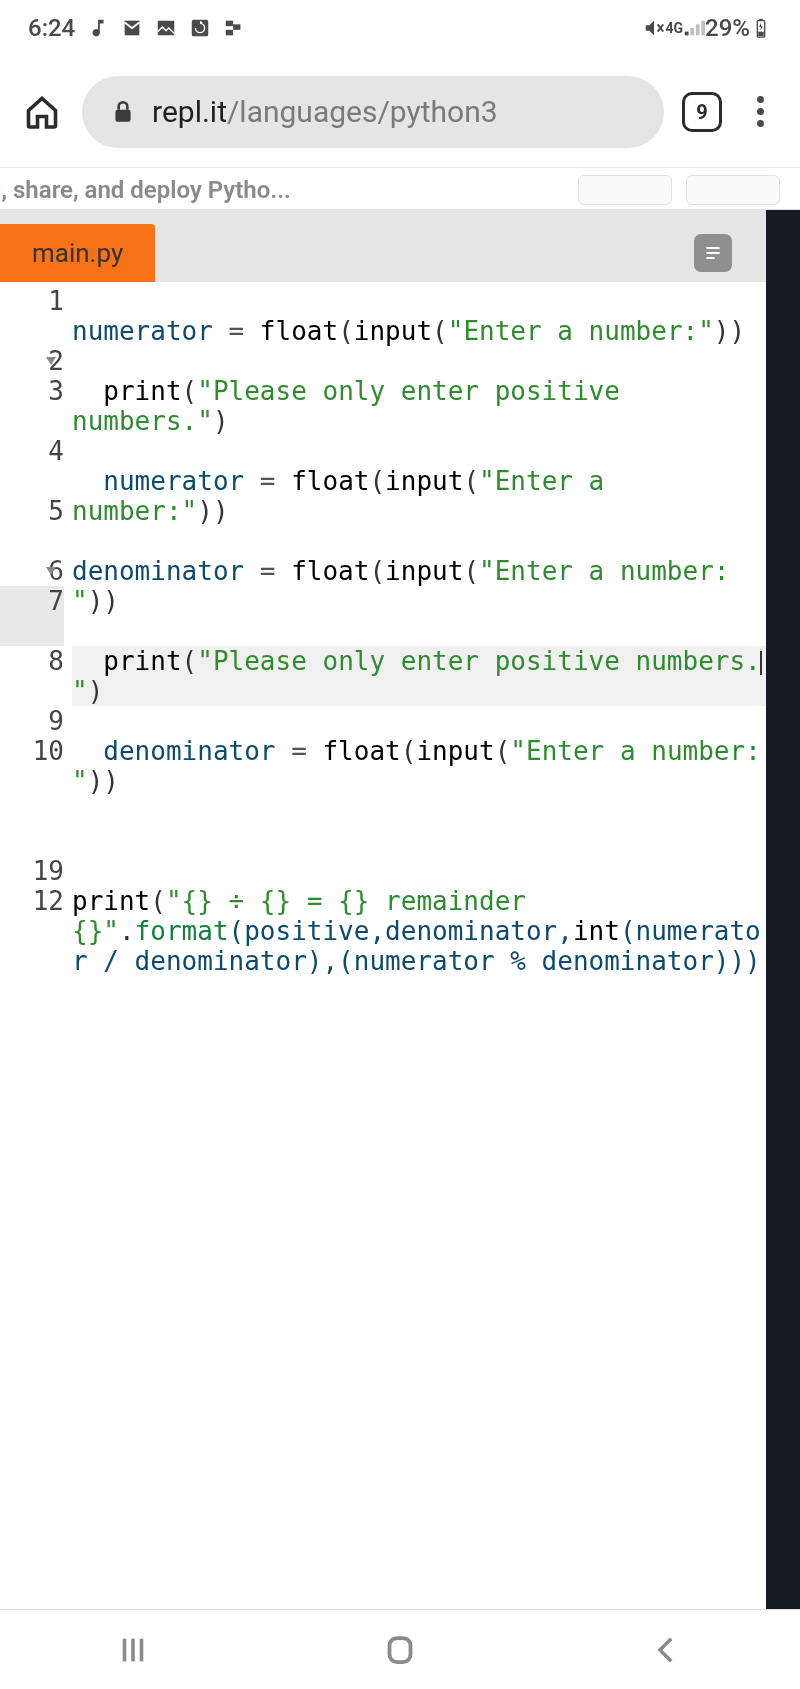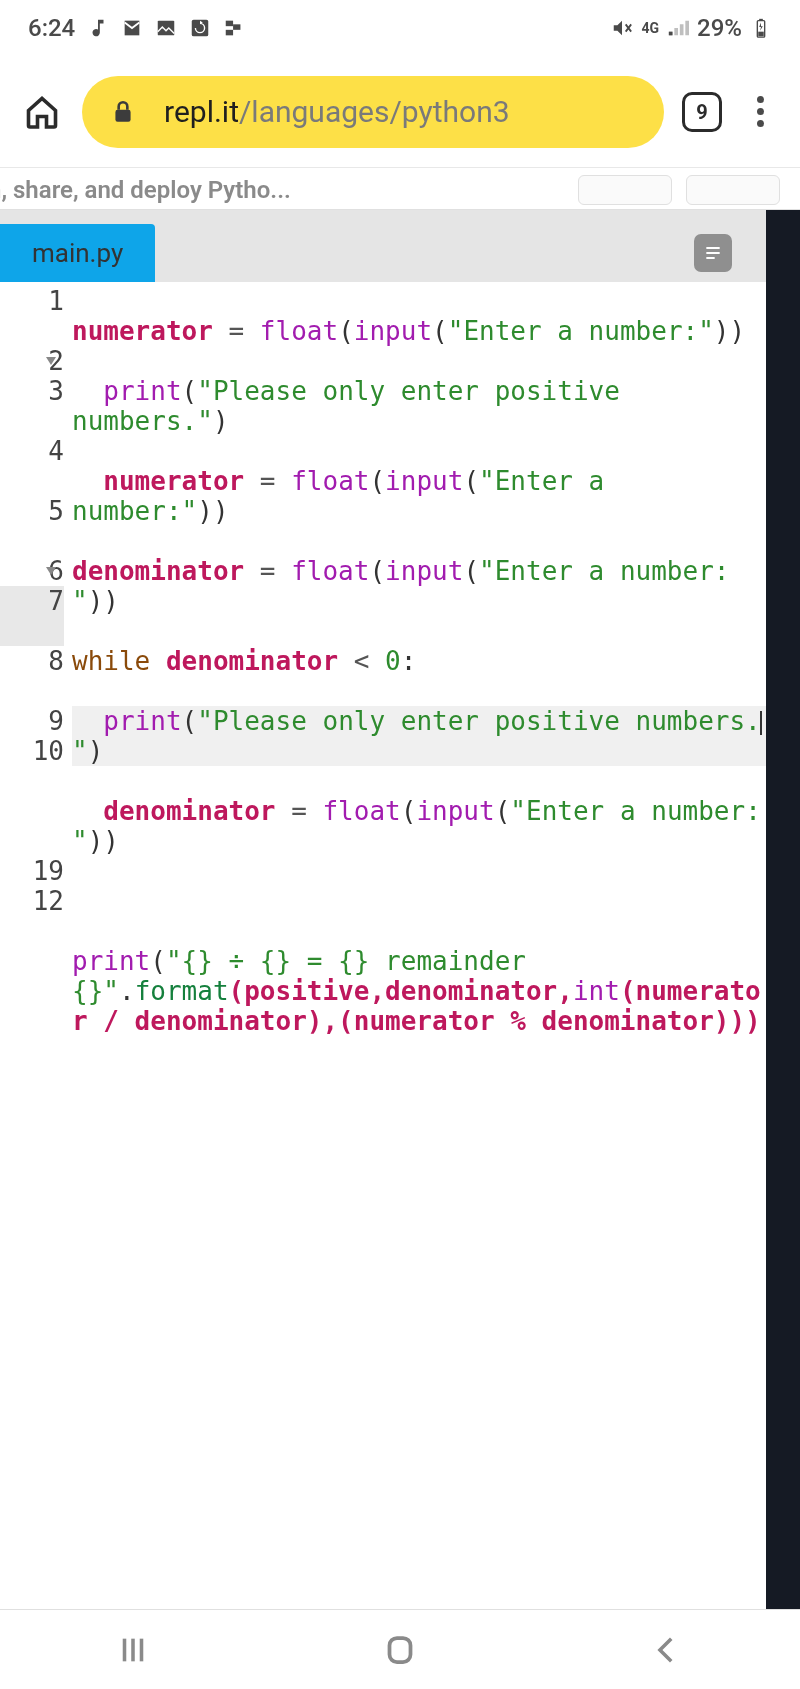--- a/index.html
+++ b/index.html
@@ -1,63 +1,63 @@
 <!DOCTYPE html>
 <html><head>
 <meta charset="utf-8">
 <style>
   * { box-sizing: border-box; margin: 0; padding: 0; }
   html, body { width: 800px; height: 1689px; font-family: -apple-system, Roboto, sans-serif; background: #fff; overflow: hidden; }
   
   .status-bar { height: 56px; display: flex; align-items: center; justify-content: space-between; padding: 0 28px; color: #4a4a4a; font-size: 24px; font-weight: 500; }
   .status-left { display: flex; align-items: center; gap: 12px; }
-  .status-right { display: flex; align-items: center; gap: 8px; }
+  .status-right { display: flex; align-items: center; gap: 0; }
   .status-icon { width: 22px; height: 22px; display: inline-flex; align-items: center; justify-content: center; }
   .status-icon svg { width: 100%; height: 100%; }
   
   .browser-bar { height: 112px; display: flex; align-items: center; padding: 0 20px; gap: 18px; border-bottom: 1px solid #e8e8e8; }
   .home-btn { width: 44px; height: 44px; display: flex; align-items: center; justify-content: center; }
-  .url-pill { flex: 1; height: 72px; background: #fde047; border-radius: 36px; display: flex; align-items: center; padding: 0 28px; gap: 28px; }
+  .url-pill { flex: 1; height: 72px; background: #e5e5e5; border-radius: 36px; display: flex; align-items: center; padding: 0 28px; gap: 16px; }
   .lock-icon { width: 26px; height: 26px; }
   .url-text { font-size: 30px; color: #3c3c3c; }
   .url-domain { color: #1f1f1f; }
   .url-path { color: #7a7a7a; }
   .tab-count { width: 40px; height: 40px; border: 3px solid #2b2b2b; border-radius: 10px; display: flex; align-items: center; justify-content: center; font-size: 20px; font-weight: 700; color: #2b2b2b; }
   .menu-dots { width: 40px; height: 40px; display: flex; flex-direction: column; align-items: center; justify-content: center; gap: 5px; }
   .menu-dots span { width: 7px; height: 7px; background: #4a4a4a; border-radius: 50%; }
   
   .page-banner { height: 42px; background: #fff; color: #8a8a8a; font-size: 24px; font-weight: 600; padding: 2px 0 0 0; display: flex; align-items: center; overflow: hidden; white-space: nowrap; border-bottom: 1px solid #e0e0e0; justify-content: space-between; }
   .banner-text { margin-left: -12px; }
   .banner-btns { display: flex; gap: 14px; margin-right: 20px; }
   .banner-btn { width: 94px; height: 30px; background: #fafafa; border: 1px solid #e0e0e0; border-radius: 6px; }
   
   .editor-wrap { display: flex; height: calc(1689px - 56px - 112px - 42px - 80px); }
   .editor-main { flex: 1; display: flex; flex-direction: column; background: #e5e5e5; }
   .tab-row { height: 72px; display: flex; align-items: flex-end; padding-left: 0; }
-  .file-tab { background: #0ea5e9; height: 58px; padding: 0 32px; font-size: 26px; color: #333; display: flex; align-items: center; border-top-right-radius: 4px; margin-top: 14px; }
+  .file-tab { background: #f97316; height: 58px; padding: 0 32px; font-size: 26px; color: #333; display: flex; align-items: center; border-top-right-radius: 4px; margin-top: 14px; }
   .toolbar-right { margin-left: auto; margin-right: 34px; margin-bottom: 10px; }
   .toolbar-btn { width: 38px; height: 38px; background: #8f8f8f; border-radius: 7px; display: flex; align-items: center; justify-content: center; }
   .toolbar-btn-inner { width: 20px; height: 20px; }
   
   .code-area { flex: 1; background: #fff; display: flex; font-family: "Menlo", "Consolas", monospace; font-size: 26px; line-height: 30px; position: relative; overflow: hidden; }
   .gutter { width: 72px; background: #fff; text-align: right; padding-right: 8px; color: #444; padding-top: 4px; user-select: none; }
   .gutter .ln { height: 30px; position: relative; }
   .gutter .fold::before { content: ""; position: absolute; left: 46px; top: 11px; width: 0; height: 0; border-left: 5px solid transparent; border-right: 5px solid transparent; border-top: 8px solid #888; }
   .gutter .hl { background: #e8e8e8; }
   .code-lines { flex: 1; padding-top: 4px; white-space: pre-wrap; word-break: break-word; }
   .code-lines .row { min-height: 30px; }
   .code-lines .hl { background: #f0f0f0; }
   
-  .tok-var { color: #be185d; font-weight: bold; }
+  .tok-var { color: #0c4a6e; }
   .tok-op { color: #555; }
   .tok-fn { color: #15803d; }
   .tok-str { color: #2e8b2e; }
   .tok-kw { color: #8a4a0a; }
   .tok-num { color: #2e8b2e; }
-  .tok-builtin { color: #a21caf; }
+  .tok-builtin { color: #000000; }
   .tok-punct { color: #333; }
   
   .console-strip { width: 34px; background: #151a24; }
   
   .nav-bar { height: 80px; border-top: 1px solid #e0e0e0; display: flex; align-items: center; justify-content: space-around; background: #fff; }
   .nav-btn { width: 48px; height: 48px; display: flex; align-items: center; justify-content: center; color: #8a8a8a; }
   
   .cursor-mark { display: inline-block; width: 2px; height: 24px; background: #333; vertical-align: middle; margin: 0 -1px; }
 </style>
 </head>
@@ -195,21 +195,20 @@
         <div class="ln" style="height:30px"></div>
         <div class="ln" style="height:30px"></div>
         <div class="ln">19</div>
         <div class="ln">12</div>
       </div>
       <div class="code-lines">
 <div class="row"><span class="tok-var">numerator </span><span class="tok-op">=</span><span> </span><span class="tok-builtin">float</span><span class="tok-punct">(</span><span class="tok-builtin">input</span><span class="tok-punct">(</span><span class="tok-str">"Enter a number:"</span><span class="tok-punct">))</span></div>
 <div class="row"><span>  </span><span class="tok-builtin">print</span><span class="tok-punct">(</span><span class="tok-str">"Please only enter positive numbers."</span><span class="tok-punct">)</span></div>
 <div class="row"><span class="tok-var">  numerator </span><span class="tok-op">=</span><span> </span><span class="tok-builtin">float</span><span class="tok-punct">(</span><span class="tok-builtin">input</span><span class="tok-punct">(</span><span class="tok-str">"Enter a number:"</span><span class="tok-punct">))</span></div>
 <div class="row"><span class="tok-var">denominator </span><span class="tok-op">=</span><span> </span><span class="tok-builtin">float</span><span class="tok-punct">(</span><span class="tok-builtin">input</span><span class="tok-punct">(</span><span class="tok-str">"Enter a number: "</span><span class="tok-punct">))</span></div>
-<div class="row"><span class="tok-kw">while</span><span class="tok-var"> denominator </span><span class="tok-op">&lt;</span><span> </span><span class="tok-num">0</span><span class="tok-punct">:</span></div>
 <div class="row hl"><span>  </span><span class="tok-builtin">print</span><span class="tok-punct">(</span><span class="tok-str">"Please only enter positive numbers.</span><span class="cursor-mark"></span><span class="tok-str">"</span><span class="tok-punct">)</span></div>
 <div class="row"><span class="tok-var">  denominator </span><span class="tok-op">=</span><span> </span><span class="tok-builtin">float</span><span class="tok-punct">(</span><span class="tok-builtin">input</span><span class="tok-punct">(</span><span class="tok-str">"Enter a number: "</span><span class="tok-punct">))</span></div>
 <div class="row"></div>
 <div class="row"><span class="tok-builtin">print</span><span class="tok-punct">(</span><span class="tok-str">"{} ÷ {} = {} remainder {}"</span><span class="tok-punct">.</span><span class="tok-fn">format</span><span class="tok-var">(positive,denominator,</span><span class="tok-builtin">int</span><span class="tok-var">(numerator / denominator),(numerator % denominator)))</span></div>
 <div class="row"></div>
 <div class="row"></div>
       </div>
     </div>
   </div>
   <div class="console-strip"></div>

